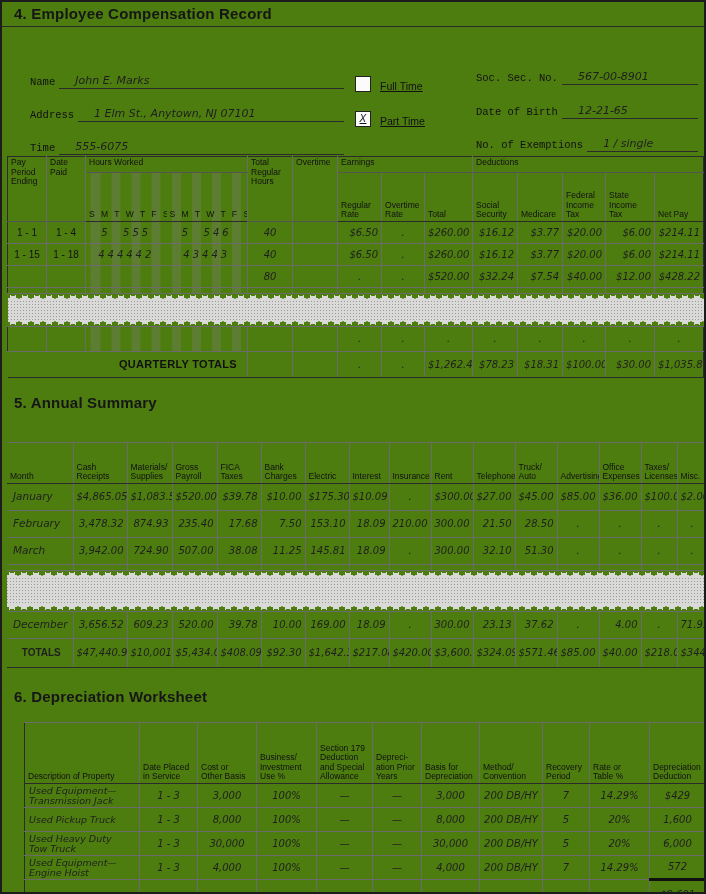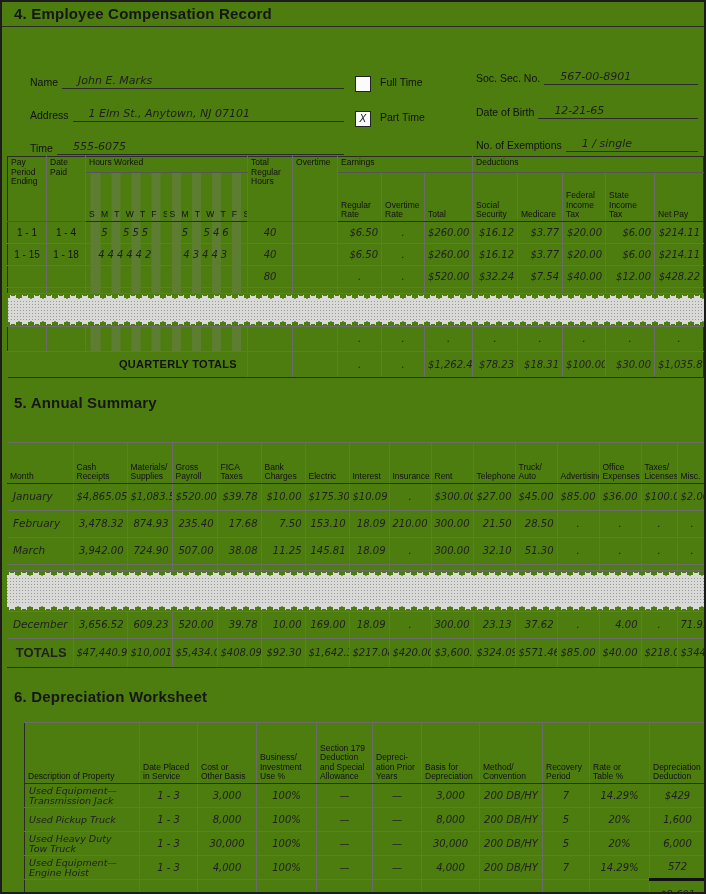--- a/index.html
+++ b/index.html
@@ -10,23 +10,23 @@
   }
   
   .titlebar{height:21px; padding:3px 0 0 12px; border-bottom:1.3px solid #2b2b2b;}
   .sec-title{font-size:15px; font-weight:bold; letter-spacing:.2px; color:#161616;}
   .sec-head{margin:16px 0 0 12px; height:20px;}
   
   .hw{font-family:"DejaVu Sans",sans-serif; font-style:italic; color:#1f1f1f;}
   
   .form{position:relative; height:129px;}
   .frow{position:absolute; display:flex; align-items:flex-end;}
-  .flabel{font-size:10.5px; padding:0 4px 1px 16px; white-space:nowrap;}
+  .flabel{font-size:10.5px; padding:0 4px 1px 16px; white-space:nowrap;font-family:Liberation Mono, monospace;}
   .fline{flex:1; border-bottom:1.4px solid #2b2b2b; padding:0 0 1px 16px; font-size:11px; white-space:nowrap;}
-  .cbrow{position:absolute; display:flex; align-items:flex-start;}
+  .cbrow{position:absolute; display:flex; align-items:flex-end;text-decoration:underline;}
   .cb{width:14px; height:14px; border:1.5px solid #222; background:#fbfbfb;
       display:inline-block; text-align:center; line-height:13px; font-size:10px;}
   .cblabel{font-size:10.5px; padding-left:9px;}
   
   table{border-collapse:collapse; table-layout:fixed;}
   th,td{border:1px solid #6b6b6b; padding:1px 3px; overflow:hidden; line-height:1.12;}
   th{font-size:8.5px; font-weight:normal; text-align:left; vertical-align:bottom; white-space:pre-line;}
   td{font-size:10px; white-space:pre-line; vertical-align:middle;}
   td.hw{font-size:10px;}
   .r{text-align:right;} .c{text-align:center;} .l{text-align:left;}
@@ -55,21 +55,21 @@
   #payroll .qtlabel{border:none; border-top:1px solid #6b6b6b; background:transparent;
      text-align:right; font-weight:bold; font-size:11px; letter-spacing:.3px; padding-right:10px;}
   
   #annual{width:700px; margin:0 0 0 5px;}
   #annual thead th{border-bottom:1.7px solid #2b2b2b; height:38px;}
   #annual tbody tr.data{height:27px;}
   #annual tbody tr.sliver{height:6px;}
   #annual td.mon{font-size:10.5px; padding-left:6px;}
   #annual tr.totals-row td{border-bottom:1.7px solid #2b2b2b; height:26px;}
   #annual tr.totals-row td:first-child{font-style:normal; font-weight:bold;
-     font-family:"Liberation Sans",sans-serif; font-size:13px; text-align:center;}
+     font-family:"Liberation Sans",sans-serif; font-size:10px; text-align:center;}
   
   #dep{width:681px; margin:0 0 0 22px;}
   #dep thead th{border-bottom:1.4px solid #2b2b2b; height:58px;}
   #dep tbody tr{height:24px;}
   #dep td.desc{font-size:9.5px; padding-left:4px; line-height:1.05;}
   #dep tr.dep-total td{height:25px; border-bottom:1.5px solid #2b2b2b;}
   #dep tr.dep-total td:last-child{border-top:3.5px solid #101010;}
   
   .wavecell{border-left:none !important; border-right:none !important; padding:0 !important; height:32px;}
   .torn{height:20px; margin:6px -4px; position:relative; background-color:#d9d9d8;

